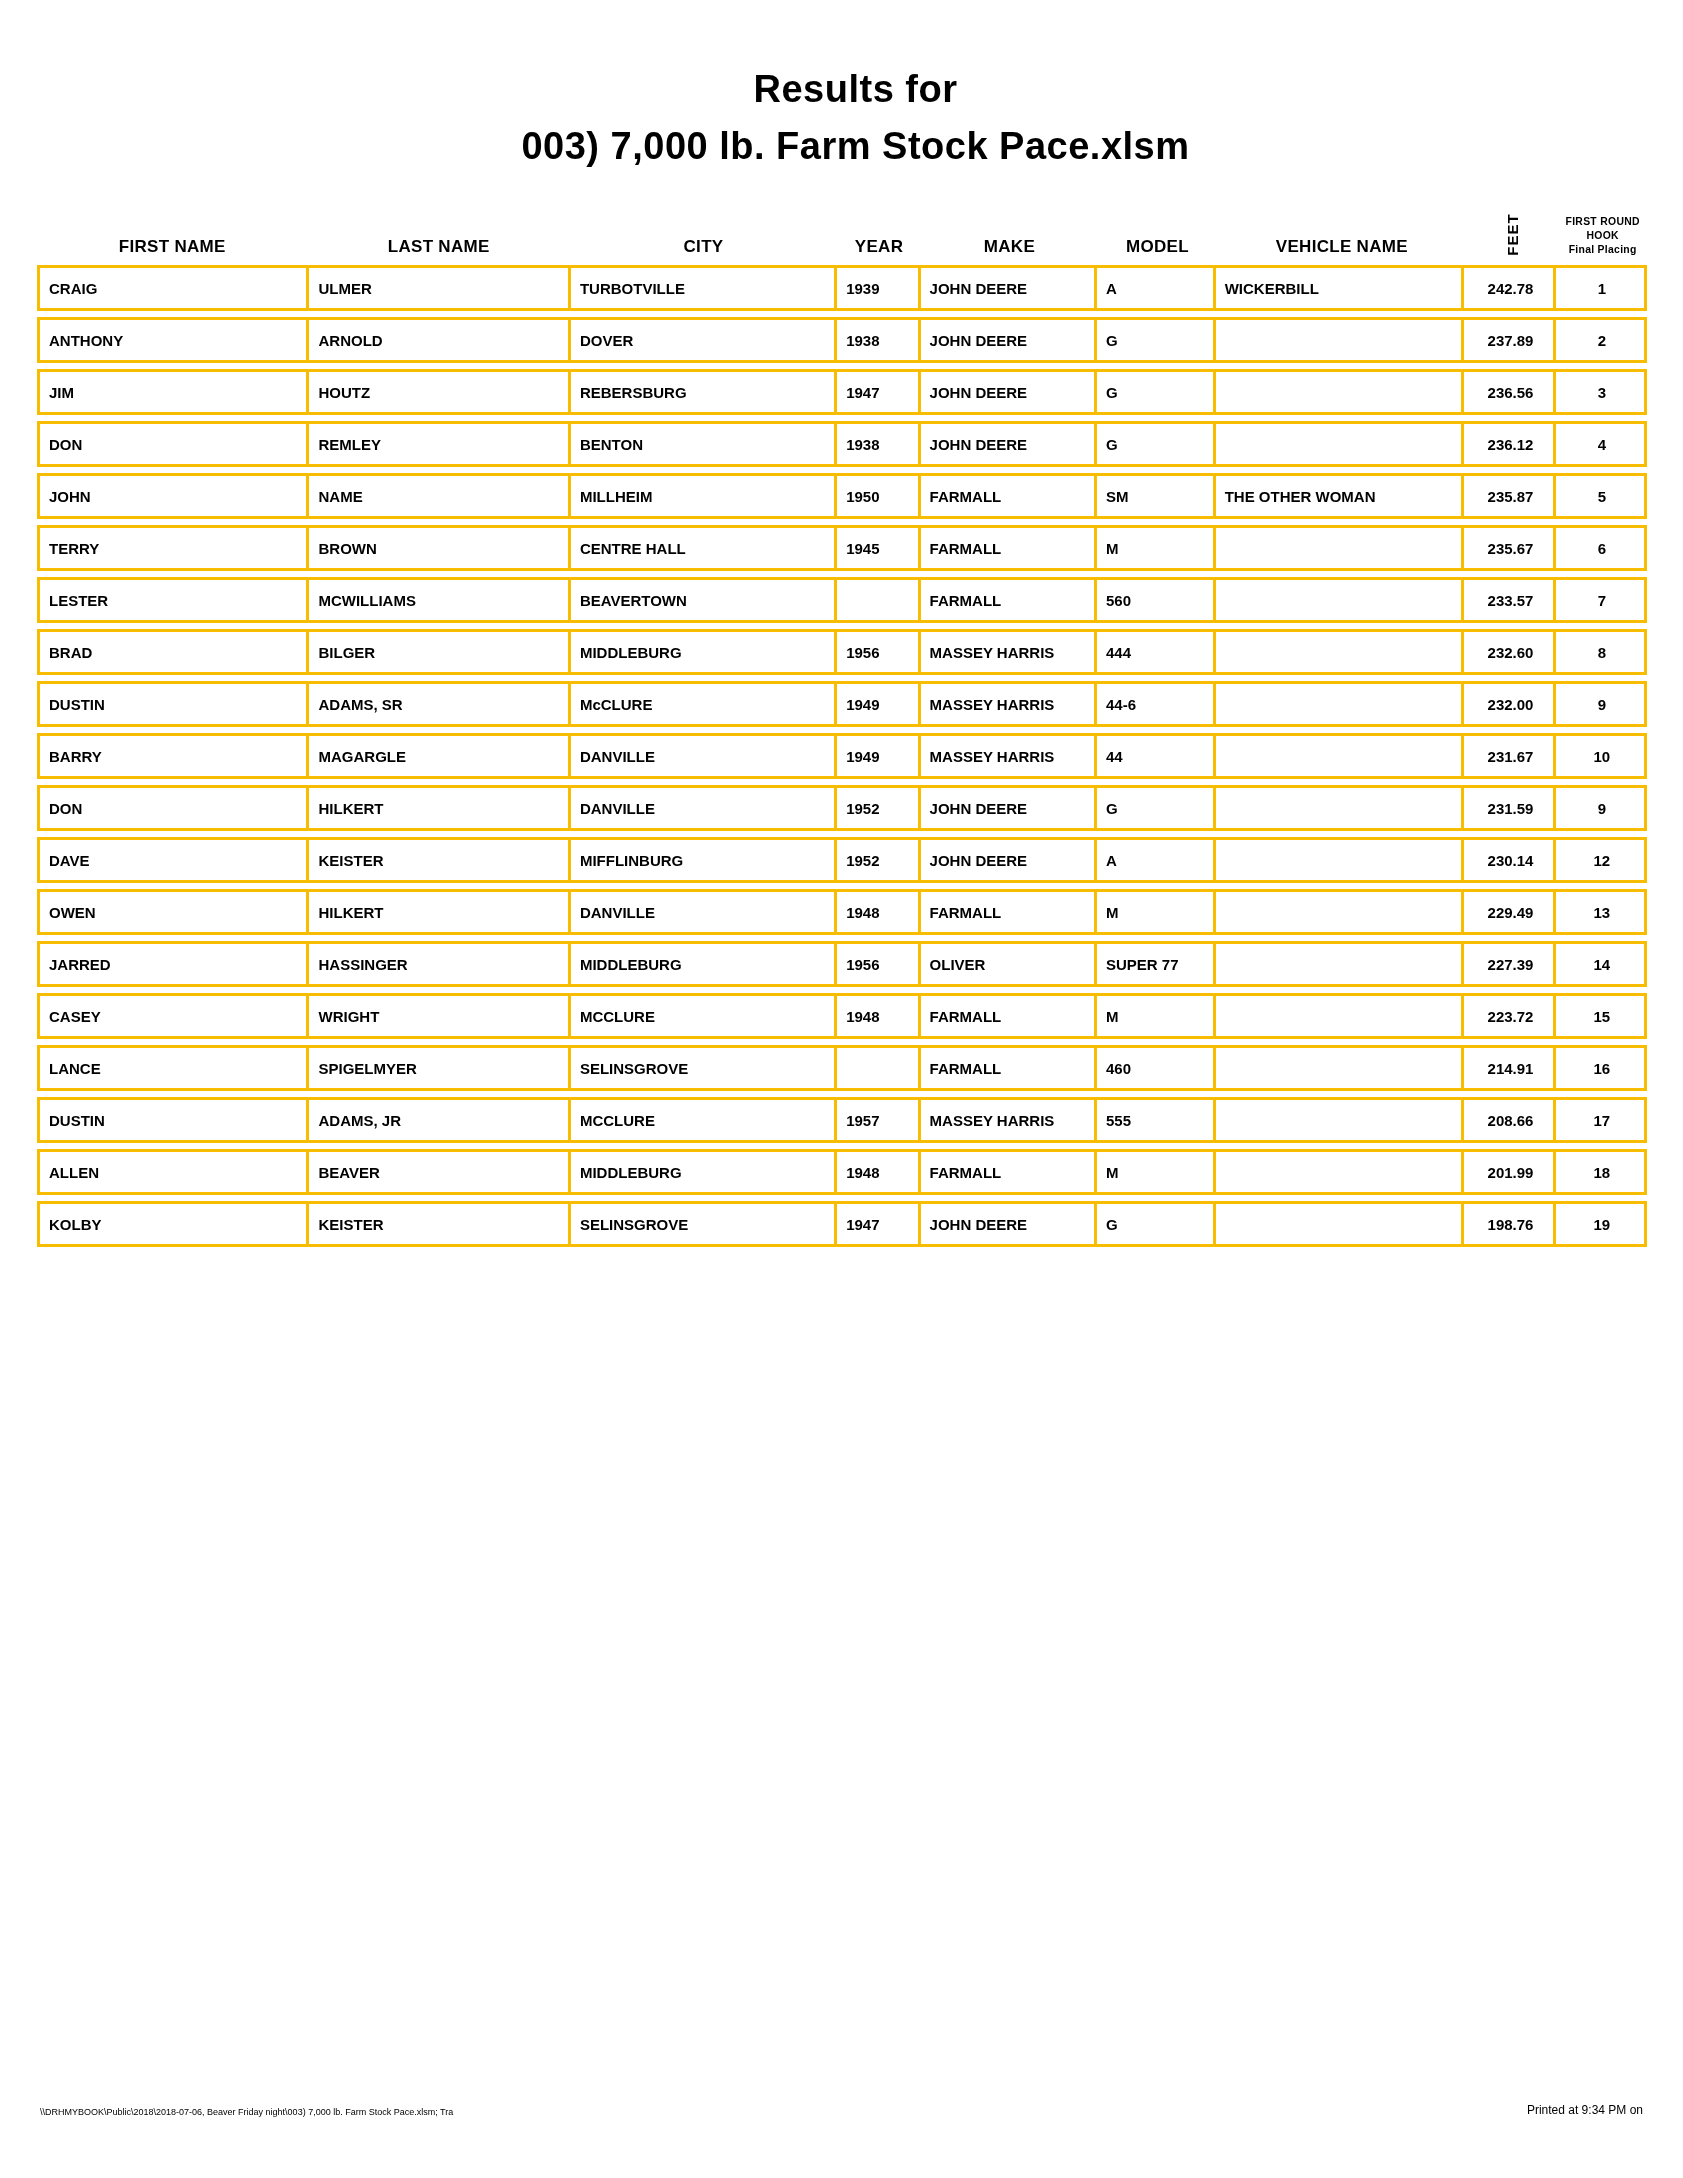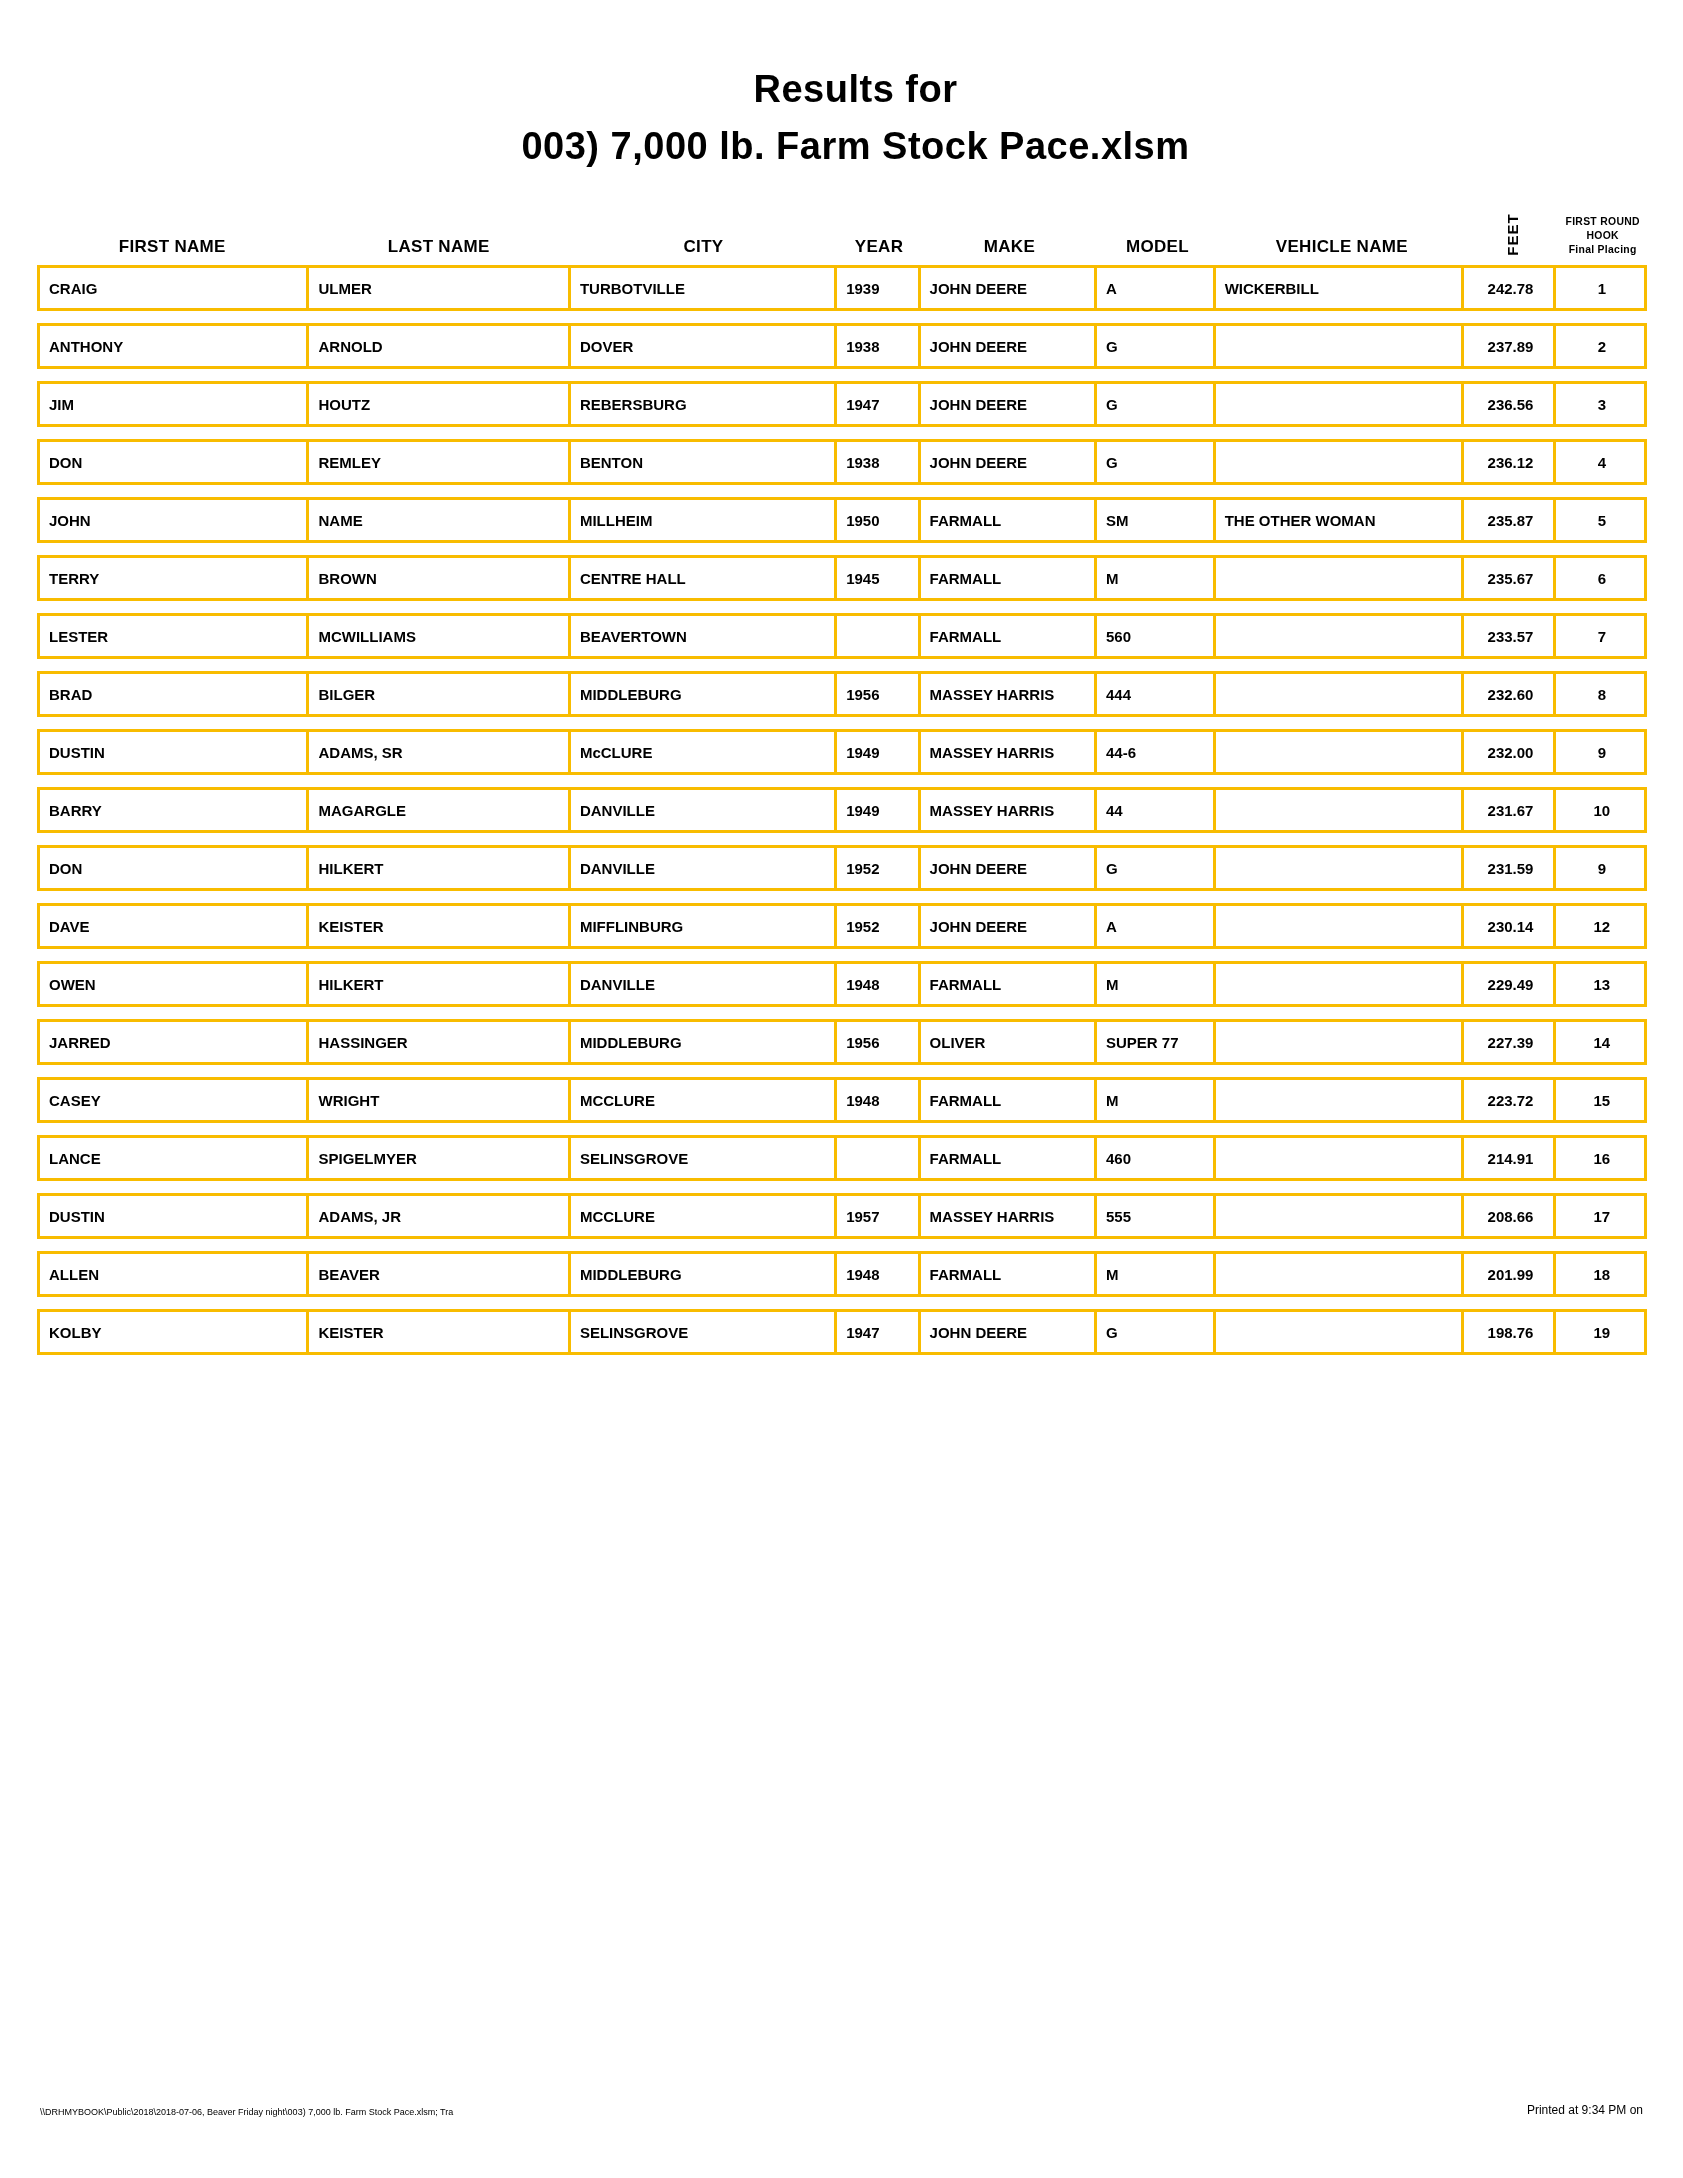--- a/index.html
+++ b/index.html
@@ -66,21 +66,21 @@
   .col-model   { flex: 0 0 7.4%;  }
   .col-vehicle { flex: 0 0 15.5%; }
   .col-feet    { flex: 0 0 5.7%;  }
   .col-place   { flex: 0 0 5.5%;  }
 
   .table-body { width: 100%; }
   .data-row {
     display: flex;
     border: 3px solid var(--gold);
     height: 46px;
-    margin-bottom: 12px;
+    margin-bottom: 6px;
     background: #fff;
   }
   .cell {
     display: flex; align-items: center;
     font-size: 15px; font-weight: bold;
     padding-left: 9px;
     border-right: 3px solid var(--gold);
     overflow: hidden; white-space: nowrap;
   }
   .cell:last-child { border-right: none; }

